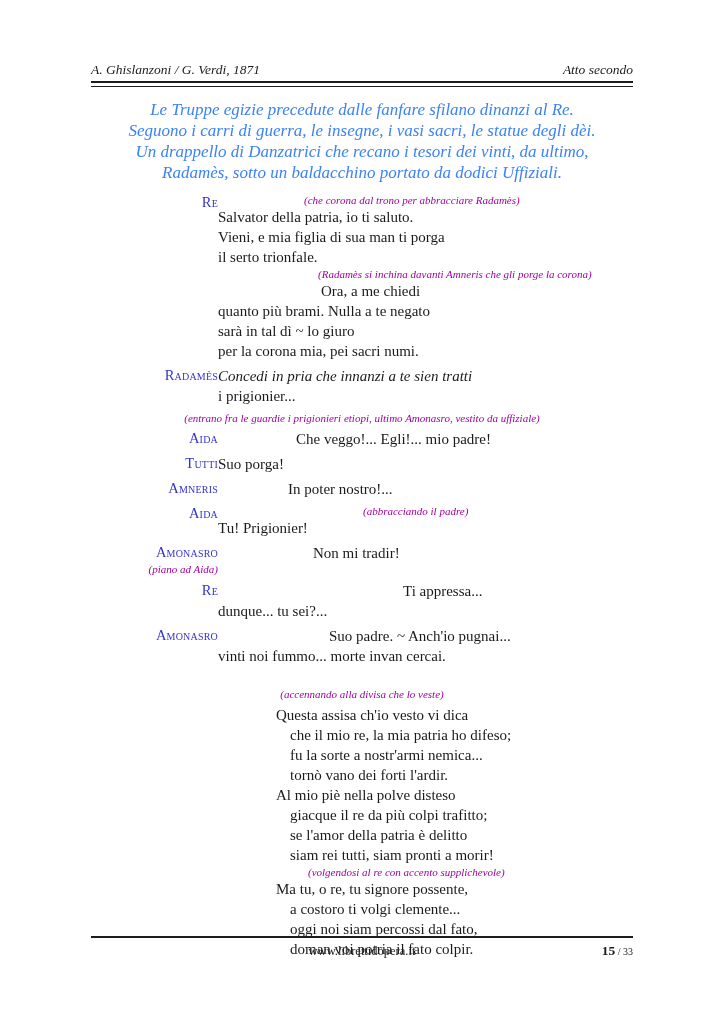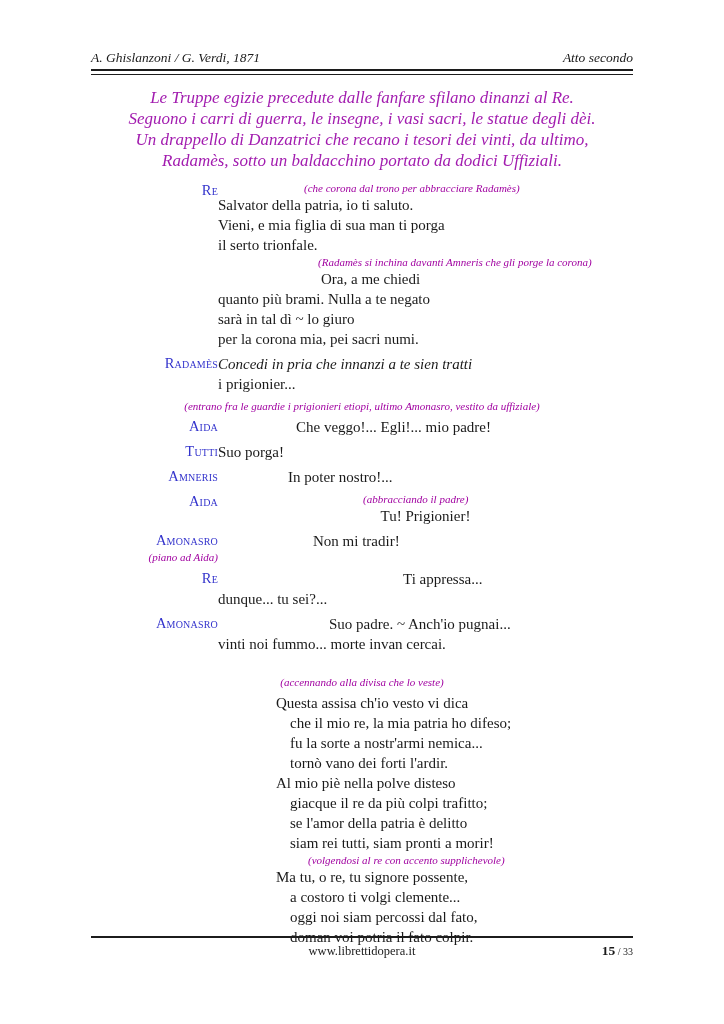--- a/index.html
+++ b/index.html
@@ -8,21 +8,21 @@
     width:724px;height:1024px;
     margin:0 auto;
     background:#ffffff;
     font-family:"Liberation Serif","DejaVu Serif",serif;
     color:#1a1a1a;
     overflow:hidden;
     box-sizing:border-box;
   }
   .content{
     position:absolute;
-    left:91px;right:91px;top:0;
+    left:91px;right:91px;top:12px;
   }
   
   .header{
     margin-top:50px;
     display:flex;
     justify-content:space-between;
     font-style:italic;
     font-size:13.5px;
     line-height:16px;
   }
@@ -32,21 +32,21 @@
     border-top:2.5px solid #1c1c1c;
     border-bottom:1px solid #1c1c1c;
   }
   
   .scene-dir{
     margin-top:12px;
     text-align:center;
     font-style:italic;
     font-size:17px;
     line-height:21px;
-    color:#a21caf;
+    color:#3b82f6;
   }
   
   .dialogue{margin-top:10px;}
   .entry{
     display:grid;
     grid-template-columns:127px 1fr;
     margin-bottom:5px;
   }
   .name-cell{text-align:right;}
   .speaker{
@@ -171,21 +171,21 @@
           <div class="text-cell">
             <div class="line" style="padding-left: 70px;">In poter nostro!...</div>
           </div>
         </div>
         <div class="entry">
           <div class="name-cell">
             <div class="speaker">Aida</div>
           </div>
           <div class="text-cell">
             <div class="dir" style="padding-left: 145px;">(abbracciando il padre)</div>
-            <div class="line" style="padding-left: 0px; text-align: center;">Tu! Prigionier!</div>
+            <div class="line" style="padding-left: 0px;">Tu! Prigionier!</div>
           </div>
         </div>
         <div class="entry">
           <div class="name-cell">
             <div class="speaker">Amonasro</div>
             <div class="speaker-note">(piano ad Aida)</div>
           </div>
           <div class="text-cell">
             <div class="line" style="padding-left: 95px;">Non mi tradir!</div>
           </div>

